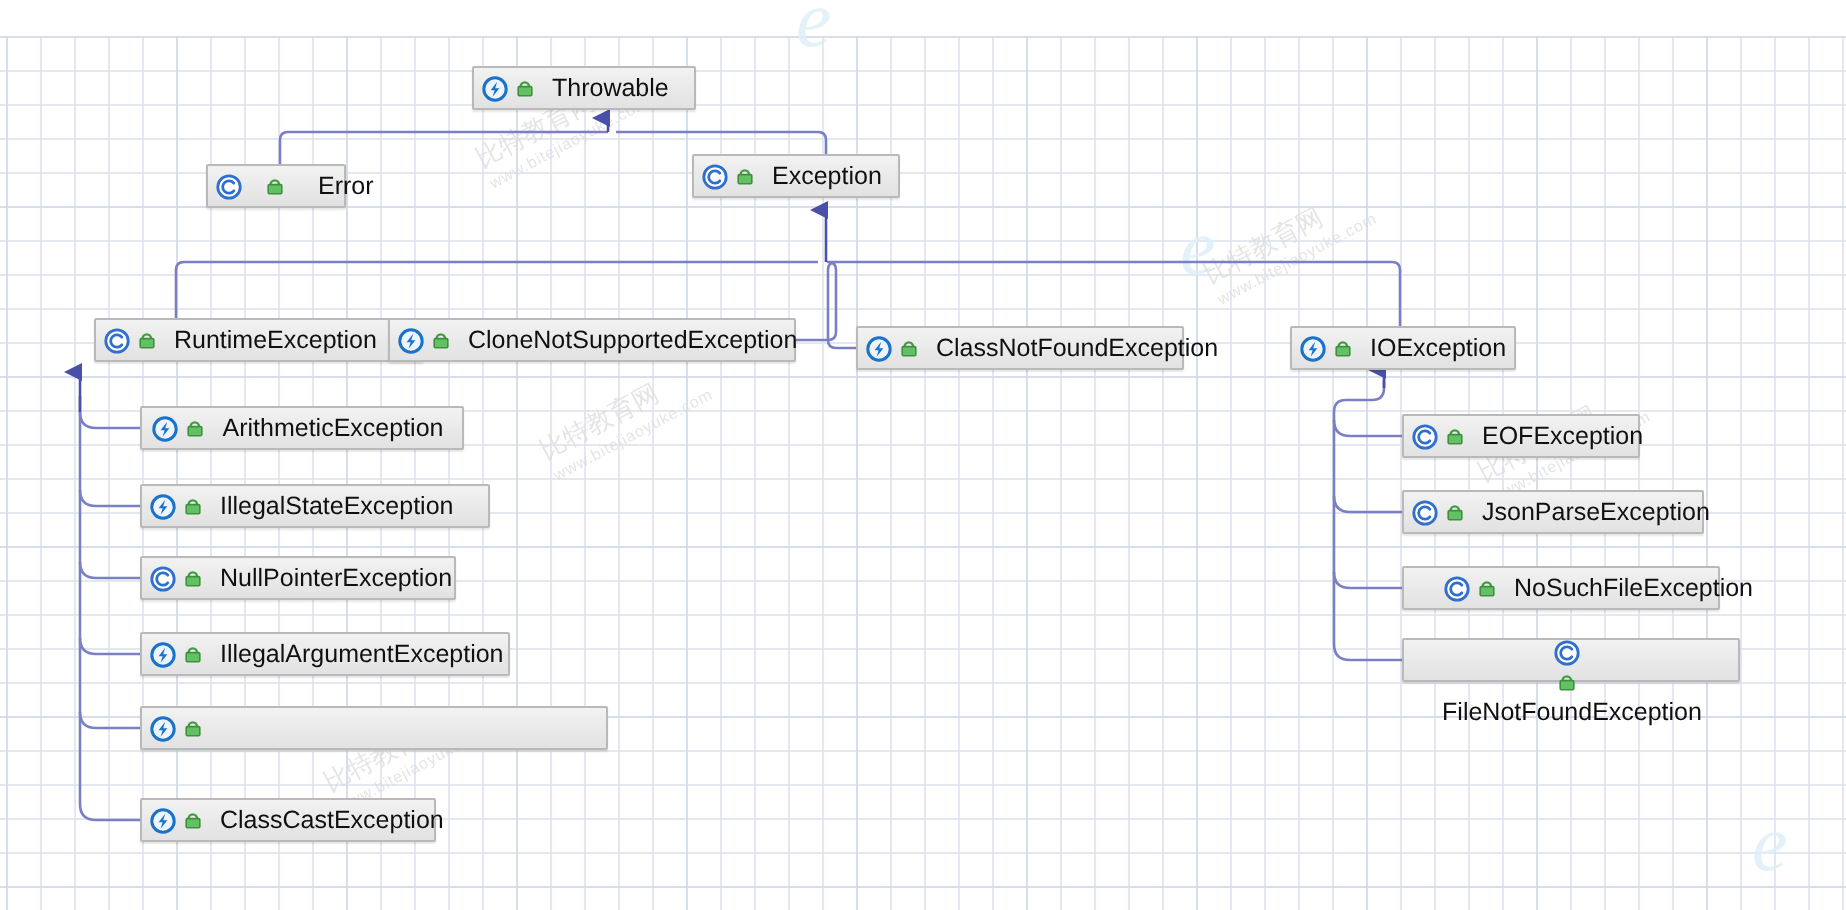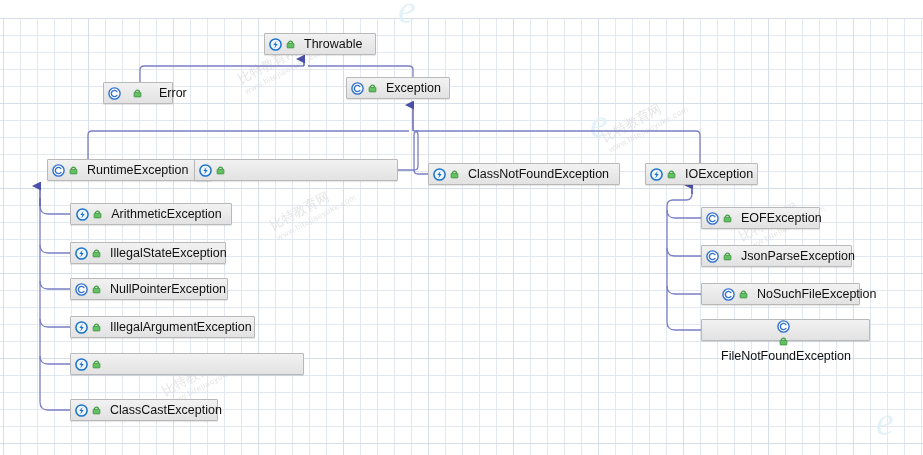--- a/index.html
+++ b/index.html
@@ -138,21 +138,21 @@
 
       <path d="M701 218 L675 218 Q667 218 667 210 L667 206 Q667 200 673 200 L686 200 Q692 200 692 194 L692 190"></path>
       <path d="M701 256 L675 256 Q667 256 667 248 L667 210"></path>
       <path d="M701 294 L675 294 Q667 294 667 286 L667 248"></path>
       <path d="M701 330 L675 330 Q667 330 667 322 L667 286"></path>
       <path d="M692 194 L692 185" stroke="#4a4fa8" marker-end="url(#uparrow)"></path>
     </g>
   </svg>
 
   <div id="node-layer">
-      <div class="node" style="left: 264px; top: 33px; width: 112px; text-align: center;">
+      <div class="node" style="left: 236px; top: 33px; width: 112px; text-align: center;">
         <svg class="ico" width="13" height="13" viewBox="0 0 13 13">
           <circle cx="6.5" cy="6.5" r="5.6" fill="#eef4fc" stroke="#1a73c8" stroke-width="1.5"></circle>
           <path d="M7.6 2.9 L4.3 7.1 L6.3 7.1 L5.3 10.4 L8.7 6.1 L6.6 6.1 Z" fill="#1a73c8"></path>
         </svg>
         <svg class="lock" width="11" height="11" viewBox="0 0 11 11">
           <path d="M3.3 4.3 a2.1 2.1 0 0 1 4.2 0" fill="none" stroke="#3f9e3f" stroke-width="1.2"></path>
           <rect x="2.1" y="4.3" width="6.8" height="4.6" rx="0.6" fill="#62c162" stroke="#3f8f3f" stroke-width="0.8"></rect>
         </svg>
         <span class="label">Throwable</span>
       </div>
@@ -191,22 +191,23 @@
       </div>
       <div class="node" style="left: 194px; top: 159px; width: 204px;">
         <svg class="ico" width="13" height="13" viewBox="0 0 13 13">
           <circle cx="6.5" cy="6.5" r="5.6" fill="#eef4fc" stroke="#1a73c8" stroke-width="1.5"></circle>
           <path d="M7.6 2.9 L4.3 7.1 L6.3 7.1 L5.3 10.4 L8.7 6.1 L6.6 6.1 Z" fill="#1a73c8"></path>
         </svg>
         <svg class="lock" width="11" height="11" viewBox="0 0 11 11">
           <path d="M3.3 4.3 a2.1 2.1 0 0 1 4.2 0" fill="none" stroke="#3f9e3f" stroke-width="1.2"></path>
           <rect x="2.1" y="4.3" width="6.8" height="4.6" rx="0.6" fill="#62c162" stroke="#3f8f3f" stroke-width="0.8"></rect>
         </svg>
-      </div>
-      <div class="node" style="left: 428px; top: 163px; width: 192px;">
+        <span class="label">CloneNotSupportedException</span>
+      </div>
+      <div class="node" style="left: 428px; top: 163px; width: 164px;">
         <svg class="ico" width="13" height="13" viewBox="0 0 13 13">
           <circle cx="6.5" cy="6.5" r="5.6" fill="#eef4fc" stroke="#1a73c8" stroke-width="1.5"></circle>
           <path d="M7.6 2.9 L4.3 7.1 L6.3 7.1 L5.3 10.4 L8.7 6.1 L6.6 6.1 Z" fill="#1a73c8"></path>
         </svg>
         <svg class="lock" width="11" height="11" viewBox="0 0 11 11">
           <path d="M3.3 4.3 a2.1 2.1 0 0 1 4.2 0" fill="none" stroke="#3f9e3f" stroke-width="1.2"></path>
           <rect x="2.1" y="4.3" width="6.8" height="4.6" rx="0.6" fill="#62c162" stroke="#3f8f3f" stroke-width="0.8"></rect>
         </svg>
         <span class="label">ClassNotFoundException</span>
       </div>
@@ -225,21 +226,21 @@
         <svg class="ico" width="13" height="13" viewBox="0 0 13 13">
           <circle cx="6.5" cy="6.5" r="5.6" fill="#eef4fc" stroke="#1a73c8" stroke-width="1.5"></circle>
           <path d="M7.6 2.9 L4.3 7.1 L6.3 7.1 L5.3 10.4 L8.7 6.1 L6.6 6.1 Z" fill="#1a73c8"></path>
         </svg>
         <svg class="lock" width="11" height="11" viewBox="0 0 11 11">
           <path d="M3.3 4.3 a2.1 2.1 0 0 1 4.2 0" fill="none" stroke="#3f9e3f" stroke-width="1.2"></path>
           <rect x="2.1" y="4.3" width="6.8" height="4.6" rx="0.6" fill="#62c162" stroke="#3f8f3f" stroke-width="0.8"></rect>
         </svg>
         <span class="label">ArithmeticException</span>
       </div>
-      <div class="node" style="left: 70px; top: 242px; width: 156px;">
+      <div class="node" style="left: 70px; top: 242px; width: 175px;">
         <svg class="ico" width="13" height="13" viewBox="0 0 13 13">
           <circle cx="6.5" cy="6.5" r="5.6" fill="#eef4fc" stroke="#1a73c8" stroke-width="1.5"></circle>
           <path d="M7.6 2.9 L4.3 7.1 L6.3 7.1 L5.3 10.4 L8.7 6.1 L6.6 6.1 Z" fill="#1a73c8"></path>
         </svg>
         <svg class="lock" width="11" height="11" viewBox="0 0 11 11">
           <path d="M3.3 4.3 a2.1 2.1 0 0 1 4.2 0" fill="none" stroke="#3f9e3f" stroke-width="1.2"></path>
           <rect x="2.1" y="4.3" width="6.8" height="4.6" rx="0.6" fill="#62c162" stroke="#3f8f3f" stroke-width="0.8"></rect>
         </svg>
         <span class="label">IllegalStateException</span>
       </div>

